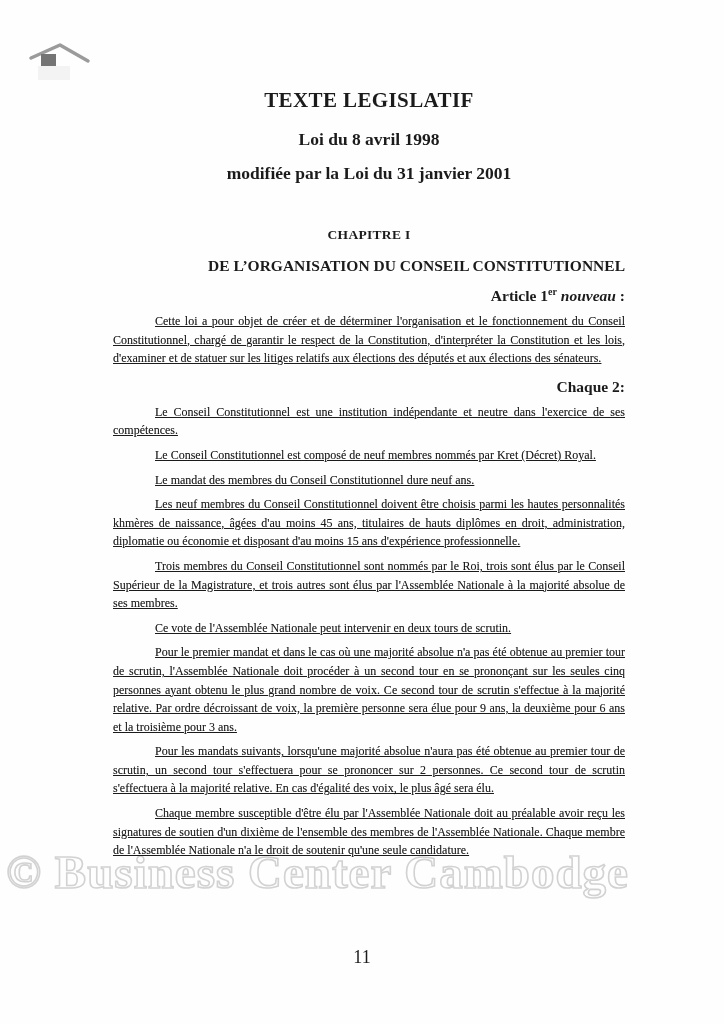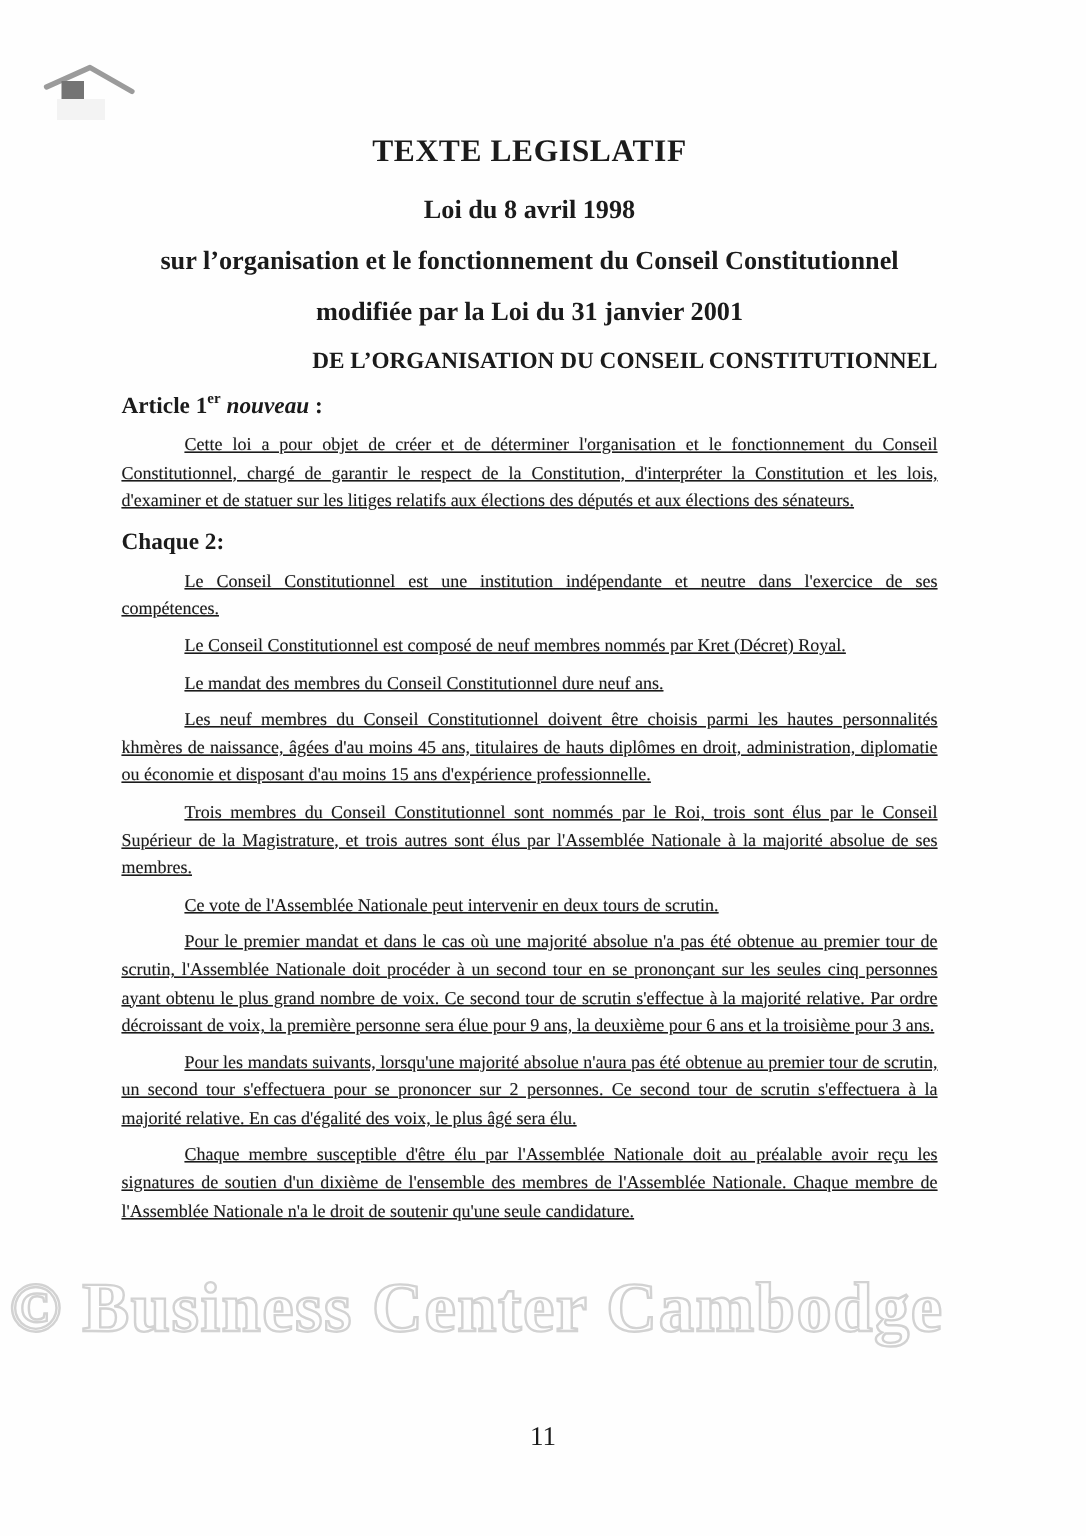--- a/index.html
+++ b/index.html
@@ -36,20 +36,21 @@
   }
   @supports not (-webkit-text-stroke: 1px #000) {
     .watermark { color: #dedede; }
   }
   .content {
     position: absolute;
     inset: 0;
     z-index: 1;
     padding: 88px 99px 0 81px;
     box-sizing: border-box;
+    margin-left: 32px;
   }
   .title-block { text-align: center; font-weight: bold; }
   .title-main { font-size: 21px; margin: 0 0 16px; letter-spacing: 0.4px; }
   .title-sub  { font-size: 17.5px; margin: 0 0 13px; }
   .title-sub:last-child { margin-bottom: 0; }
   .chapter-label {
     margin: 43px 0 0;
     text-align: center;
     font-size: 13.5px;
     font-weight: bold;
@@ -58,20 +59,21 @@
   .chapter-title {
     margin: 14px 0 12px;
     text-align: right;
     font-size: 15.5px;
     font-weight: bold;
   }
   .article-heading {
     font-size: 15.5px;
     font-weight: bold;
     margin: 10px 0 7px;
+    text-align: right;
   }
   .article-heading .emph { font-style: italic; }
   .article-heading sup { font-size: 10px; line-height: 0; }
   .para {
     font-size: 12px;
     line-height: 18.6px;
     text-align: justify;
     text-indent: 42px;
     margin: 0 0 6px;
     text-shadow: 0 0 0.5px rgba(0,0,0,0.35);
@@ -100,24 +102,24 @@
     </svg>
   </div>
 
   <div class="watermark">© Business Center Cambodge</div>
 
   <div class="content">
 
     <div class="title-block">
       <h1 class="title-main">TEXTE LEGISLATIF</h1>
       <h2 class="title-sub">Loi du 8 avril 1998</h2>
-      <h2 class="title-sub">sur l’organisation et le fonctionnement du Conseil Constitutionnel</h2>
       <h2 class="title-sub">modifiée par la Loi du 31 janvier 2001</h2>
     </div>
 
+    <div class="chapter-label">CHAPITRE I</div>
     <div class="chapter-title">DE L’ORGANISATION DU CONSEIL CONSTITUTIONNEL</div>
 
     <section>
       <h3 class="article-heading"><span>Article 1</span><sup>er</sup> <i class="emph">nouveau</i><span> :</span></h3>
       <p class="para">Cette loi a pour objet de créer et de déterminer l'organisation et le fonctionnement du Conseil Constitutionnel, chargé de garantir le respect de la Constitution, d'interpréter la Constitution et les lois, d'examiner et de statuer sur les litiges relatifs aux élections des députés et aux élections des sénateurs.</p>
     </section>
 
     <section>
       <h3 class="article-heading"><span>Chaque 2:</span><sup></sup><i class="emph"></i><span></span></h3>
       <p class="para">Le Conseil Constitutionnel est une institution indépendante et neutre dans l'exercice de ses compétences.</p>

